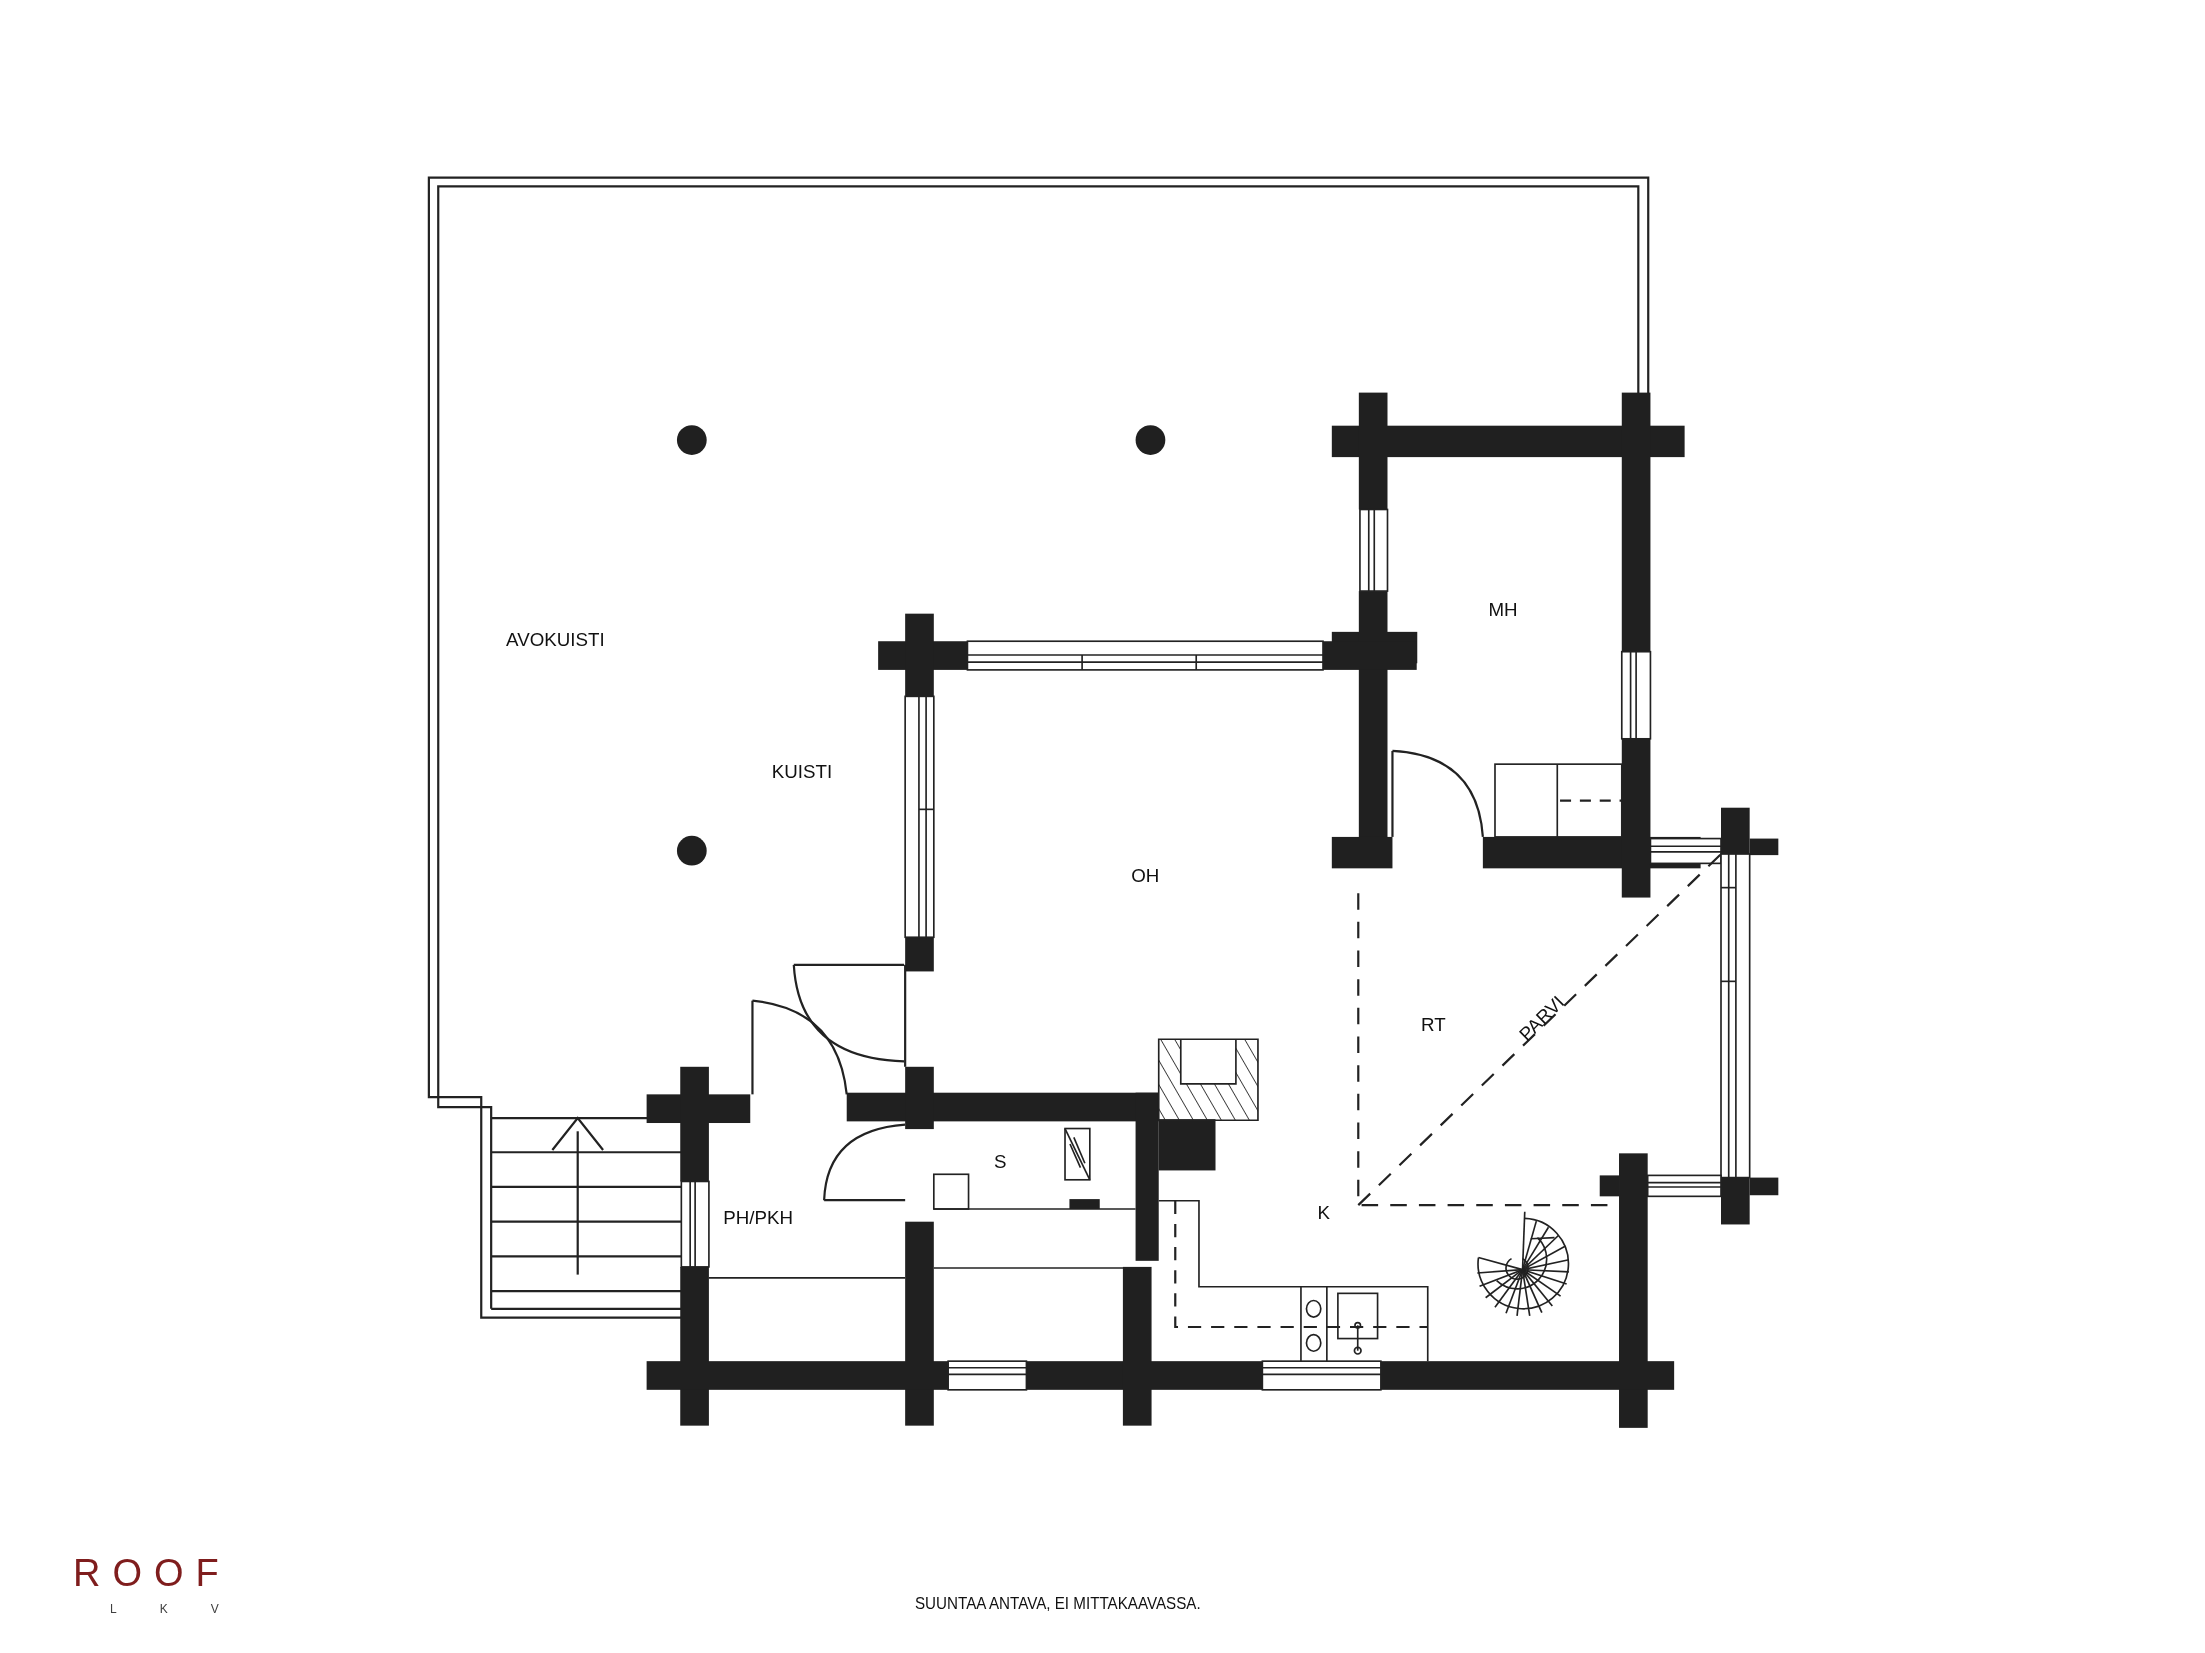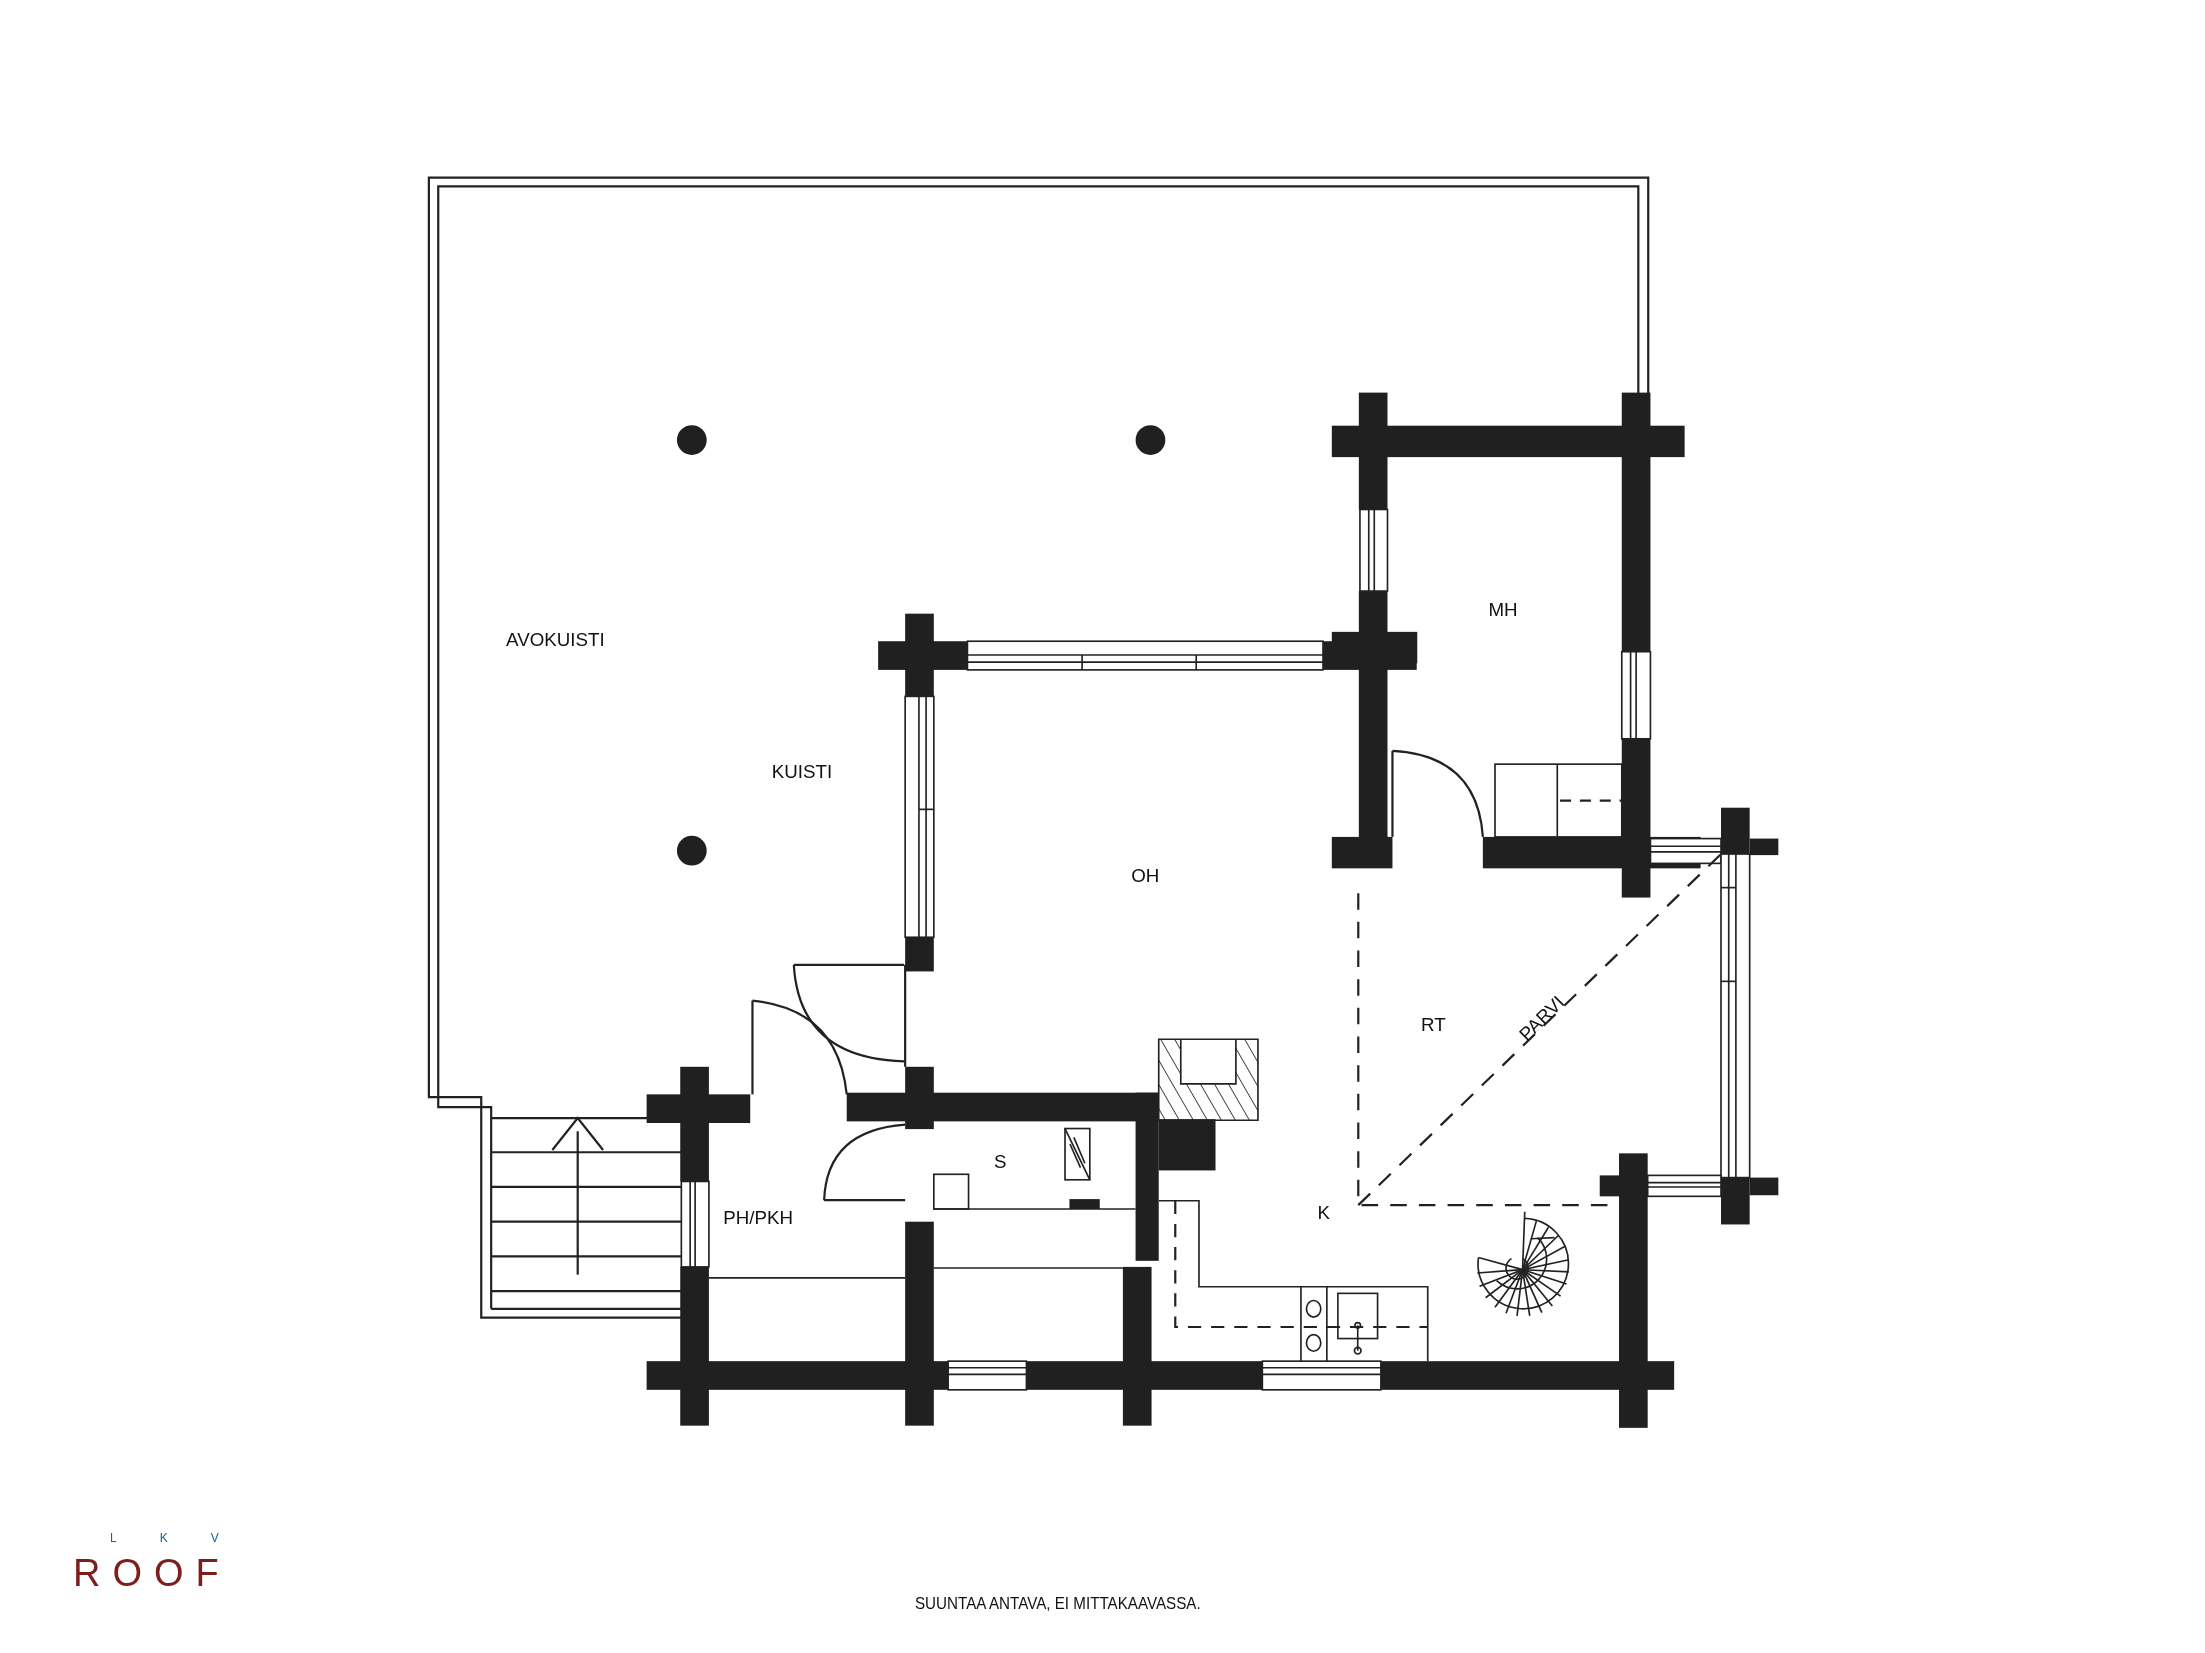--- a/index.html
+++ b/index.html
@@ -5,21 +5,21 @@
   html, body { margin: 0; padding: 0; background: #ffffff; }
   body { width: 2205px; height: 1654px; position: relative; overflow: hidden; font-family: "Liberation Sans", sans-serif; }
   #plan { position: absolute; left: 0; top: 0; width: 2205px; height: 1654px; }
   .wall { fill: #202020; }
   .thin { fill: none; stroke: #222; stroke-width: 4; }
   .thin3 { fill: none; stroke: #222; stroke-width: 3; }
   .dash { fill: none; stroke: #222; stroke-width: 4; stroke-dasharray: 30 22; }
   .winfill { fill: #ffffff; stroke: #222; stroke-width: 3; }
   .room-label { font-family: "Liberation Sans", sans-serif; font-size: 34px; fill: #111; }
   .logo-main { position: absolute; left: 73px; top: 1554px; font-family: "Liberation Sans", sans-serif; font-size: 38px; letter-spacing: 12px; color: #7f1d1d; font-weight: 400; line-height: 1; }
-  .logo-sub { position: absolute; left: 110px; top: 1532px; font-family: "Liberation Sans", sans-serif; font-size: 12px; letter-spacing: 43px; color: #0369a1; line-height: 1; }
+  .logo-sub { position: absolute; left: 110px; top: 1603px; font-family: "Liberation Sans", sans-serif; font-size: 12px; letter-spacing: 43px; color: #404040; line-height: 1; }
   .disclaimer { position: absolute; left: 915px; top: 1594px; width: 441px; text-align: left; font-family: "Liberation Sans", sans-serif; font-size: 16.5px; color: #111; transform: scaleX(0.92); transform-origin: left; }
 </style>
 </head>
 <body>
 
 <svg id="plan" viewBox="0 0 4000 3000" xmlns="http://www.w3.org/2000/svg">
   <defs>
     <pattern id="hatch" patternUnits="userSpaceOnUse" width="22" height="22" patternTransform="rotate(-30)">
       <line x1="0" y1="0" x2="0" y2="22" stroke="#222" stroke-width="3"></line>
     </pattern>

